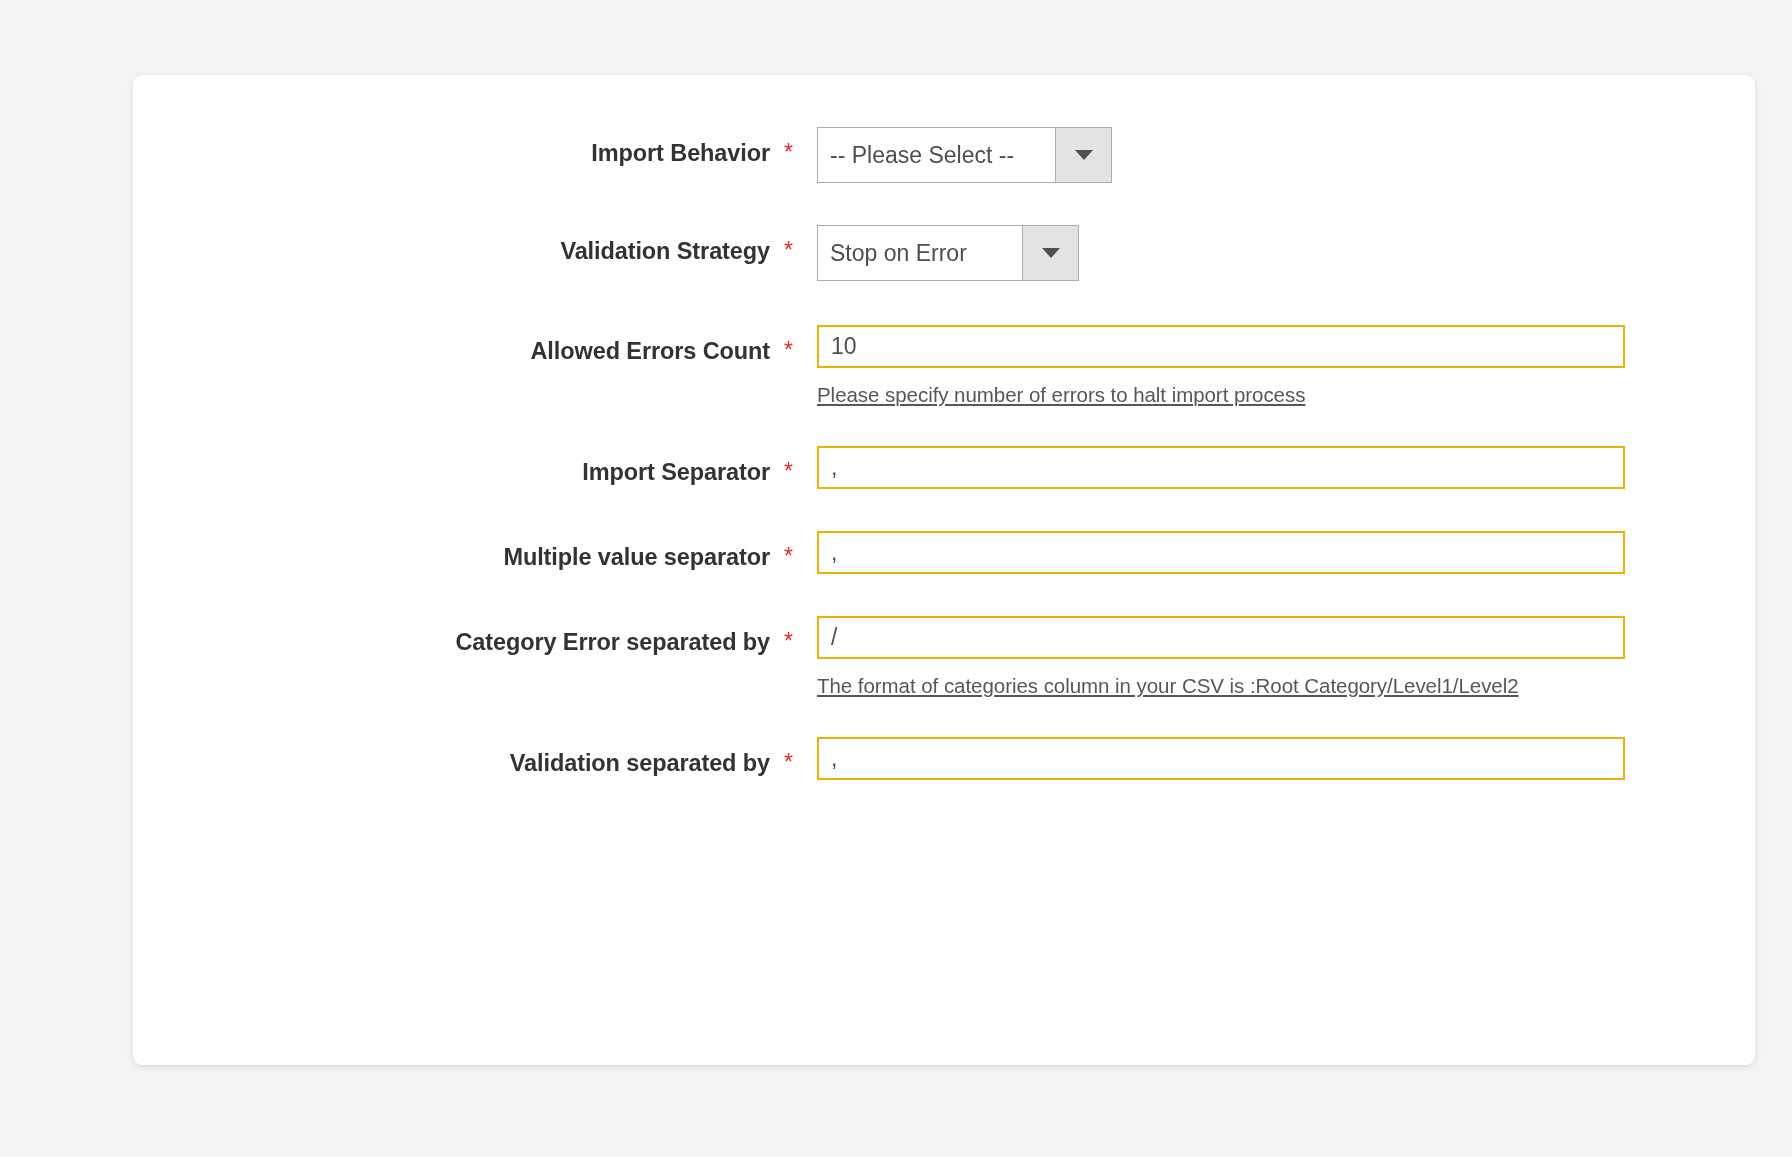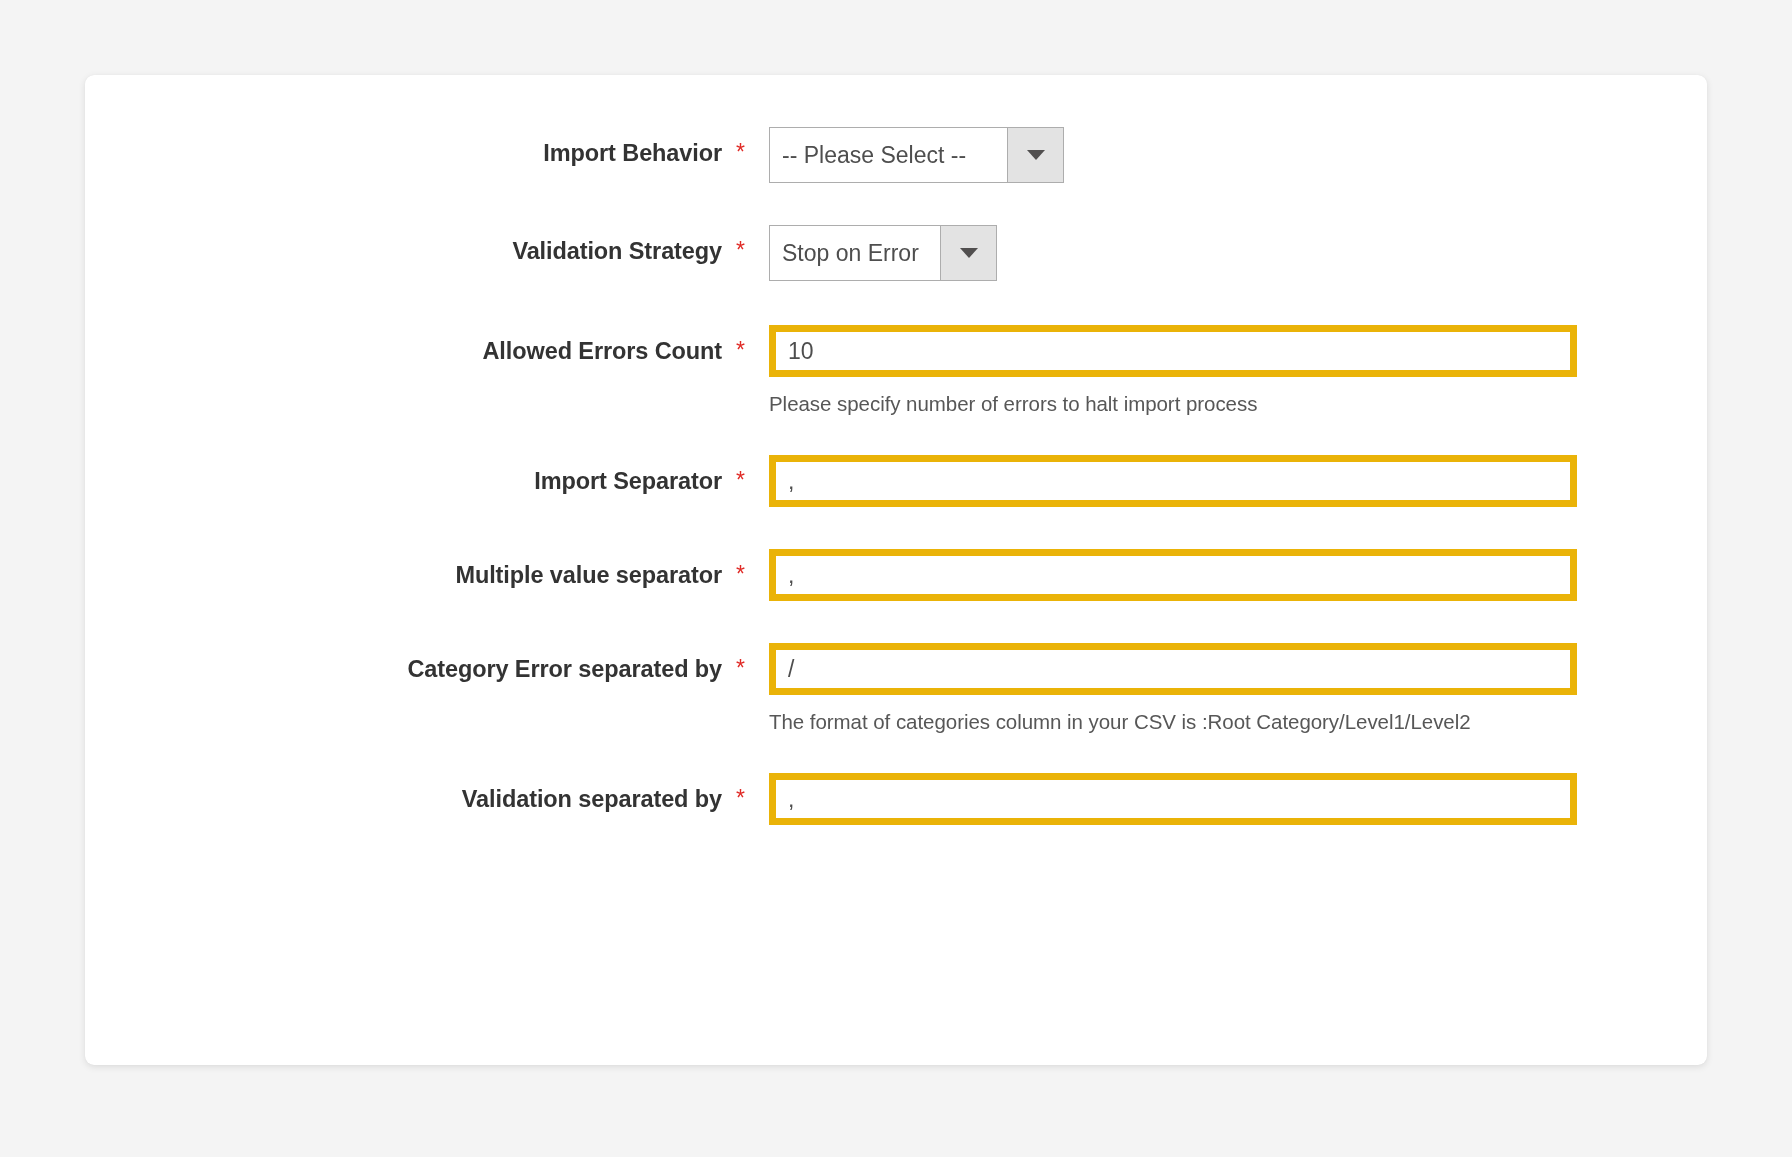--- a/index.html
+++ b/index.html
@@ -26,20 +26,21 @@
 
   .card {
     position: relative;
     width: 1622px;
     min-height: 990px;
     background: #ffffff;
     border-radius: 9px;
     box-shadow: 0 2px 7px rgba(0,0,0,0.10), 0 0 1px rgba(0,0,0,0.07);
     box-sizing: border-box;
     padding: 52px 16px 60px 0;
+    margin-left: 48px;
   }
 
   .form {
     display: block;
   }
 
   .field-row {
     display: flex;
     align-items: flex-start;
     margin-bottom: 0;
@@ -89,21 +90,21 @@
     height: 56px;
     border: 1px solid #adadad;
     background: #ffffff;
     box-sizing: border-box;
     position: relative;
   }
   .select-wrap.wide {
     width: 295px;
   }
   .select-wrap.wide2 {
-    width: 228px;
+    width: 262px;
   }
   .select-value {
     flex: 1 1 auto;
     display: flex;
     align-items: center;
     padding: 0 12px;
     font-size: 23px;
     color: #4e4e4e;
     white-space: nowrap;
     overflow: hidden;
@@ -122,40 +123,41 @@
     height: 0;
     border-left: 9px solid transparent;
     border-right: 9px solid transparent;
     border-top: 10px solid #514f4f;
   }
 
   
   .text-input {
     display: block;
     width: 808px;
-    height: 52px;
-    box-sizing: border-box;
-    border: 7px solid #eab308;
+    height: 43px;
+    box-sizing: border-box;
+    border: 2px solid #eab308;
     background: #ffffff;
     font-family: "Liberation Sans", sans-serif;
     font-size: 23px;
     color: #4e4e4e;
     padding: 0 12px;
     outline: none;
     border-radius: 0;
   }
   .text-input::placeholder { color: #a0a0a0; }
 
   .note {
     font-size: 20.5px;
     color: #575757;
     line-height: 1.32;
     margin-top: 13px;
     max-width: 805px;
     letter-spacing: -0.05px;
+    text-decoration: underline;
   }
   .gap-md { height: 38px; }
   .gap-lg { height: 42px; }
   .gap-xl { height: 44px; }
 </style>
 </head>
 <body>
 
 <div class="page">
   <div class="card">

